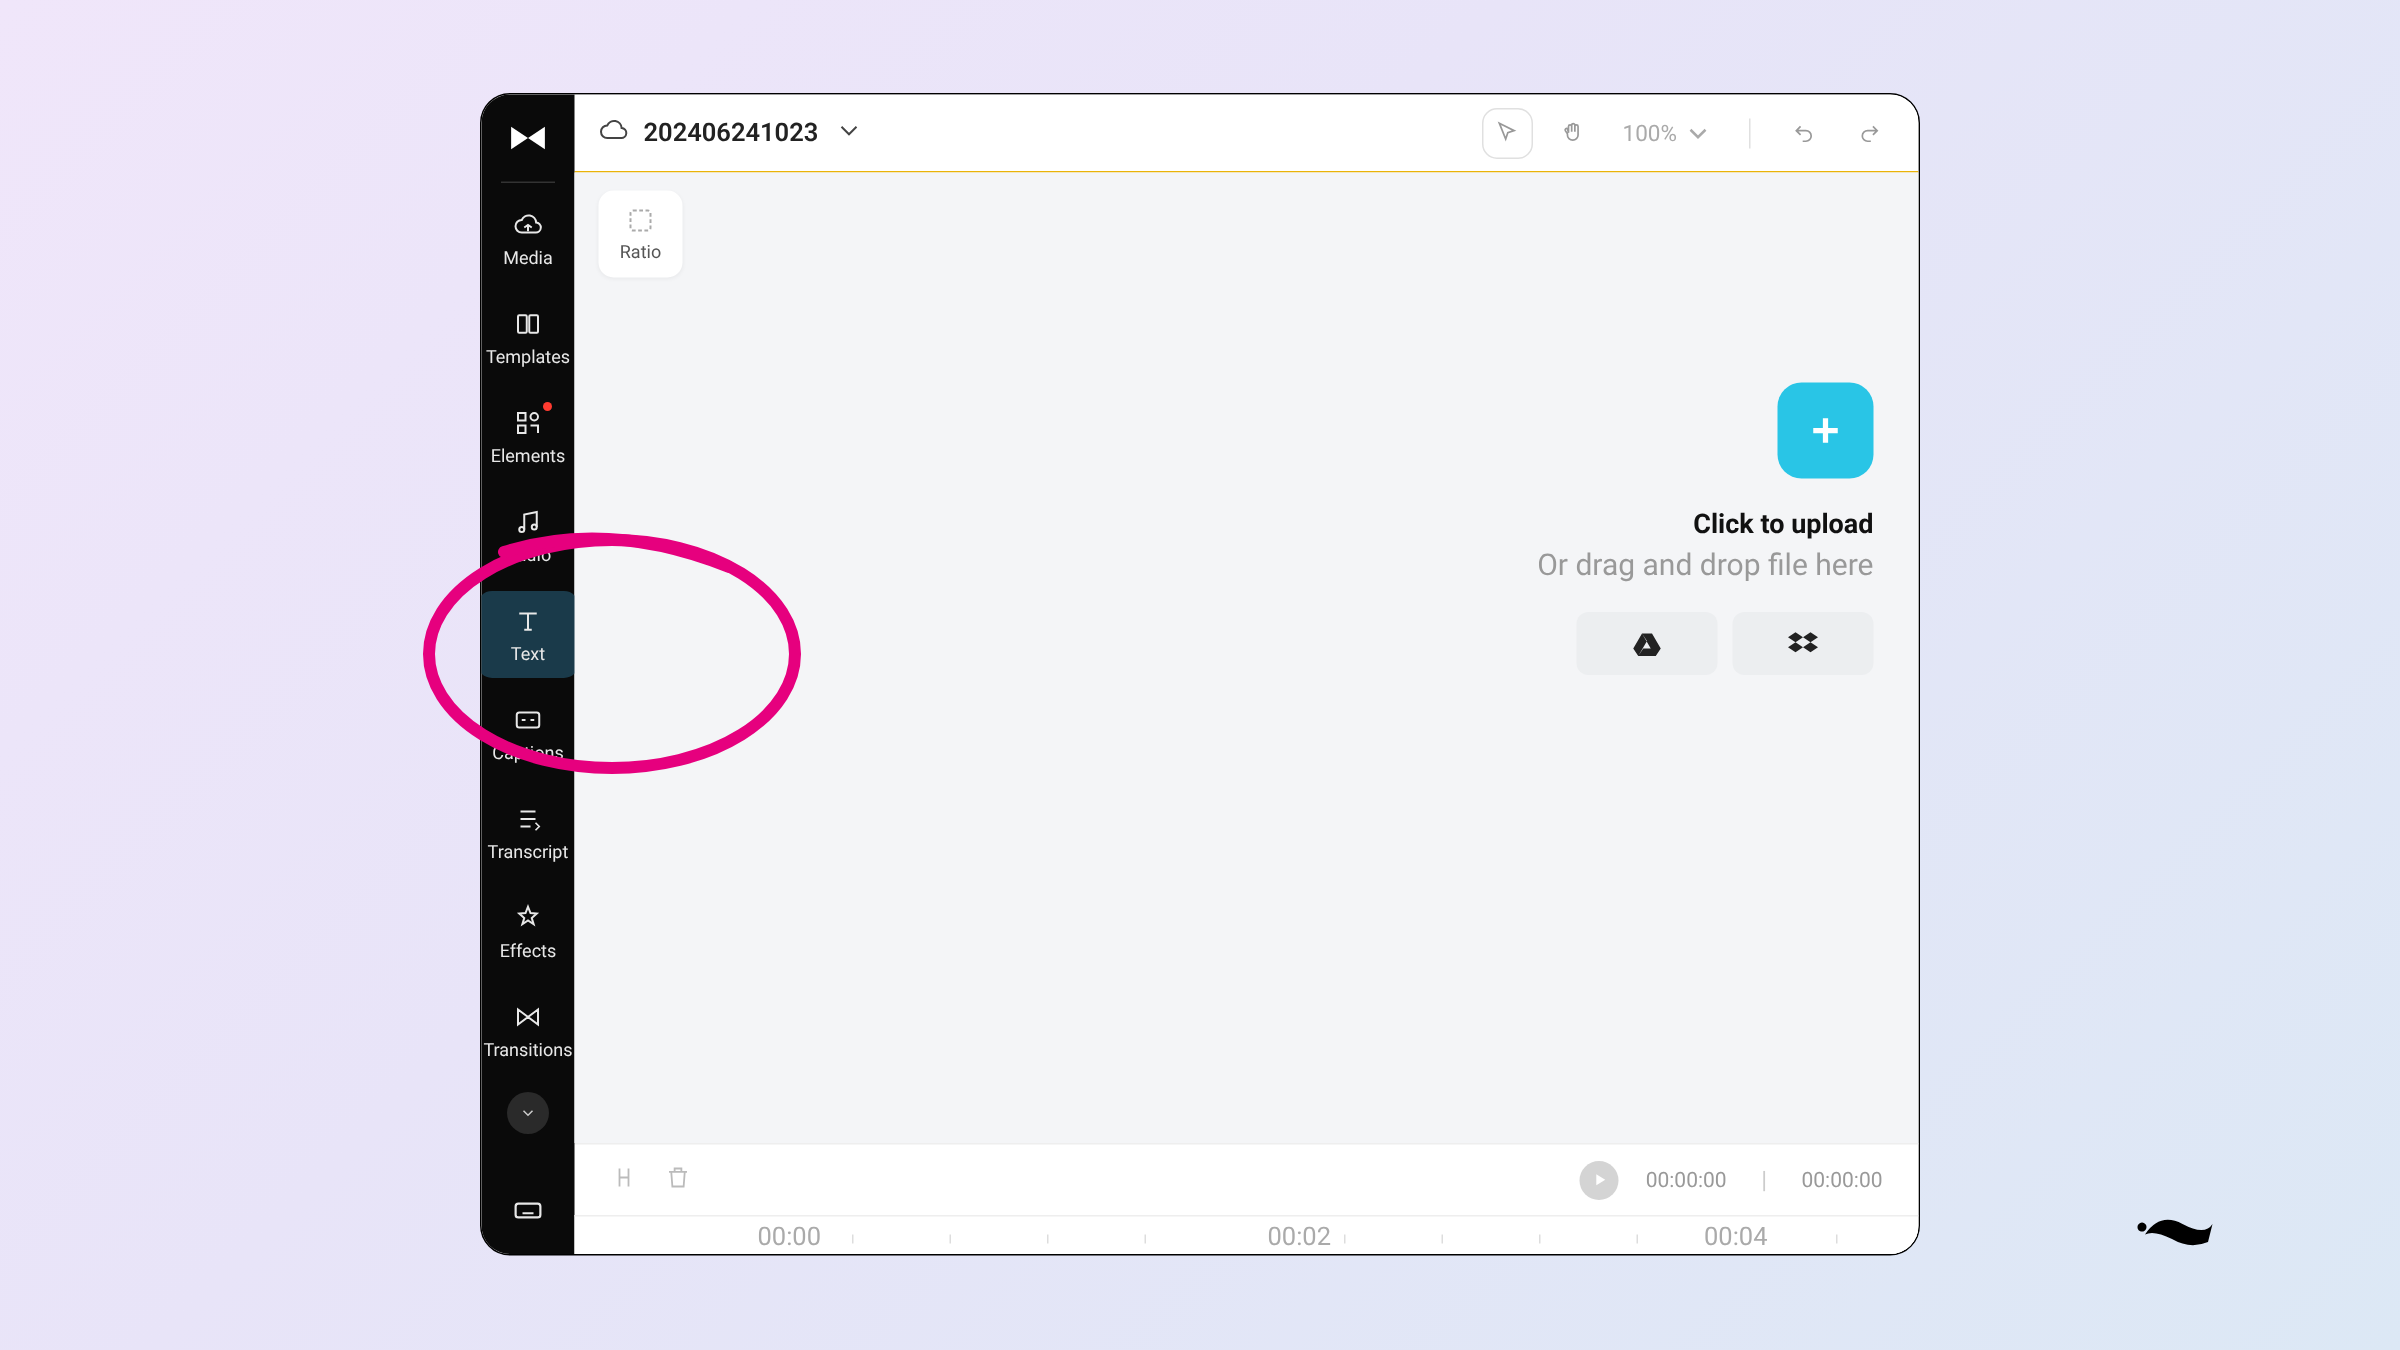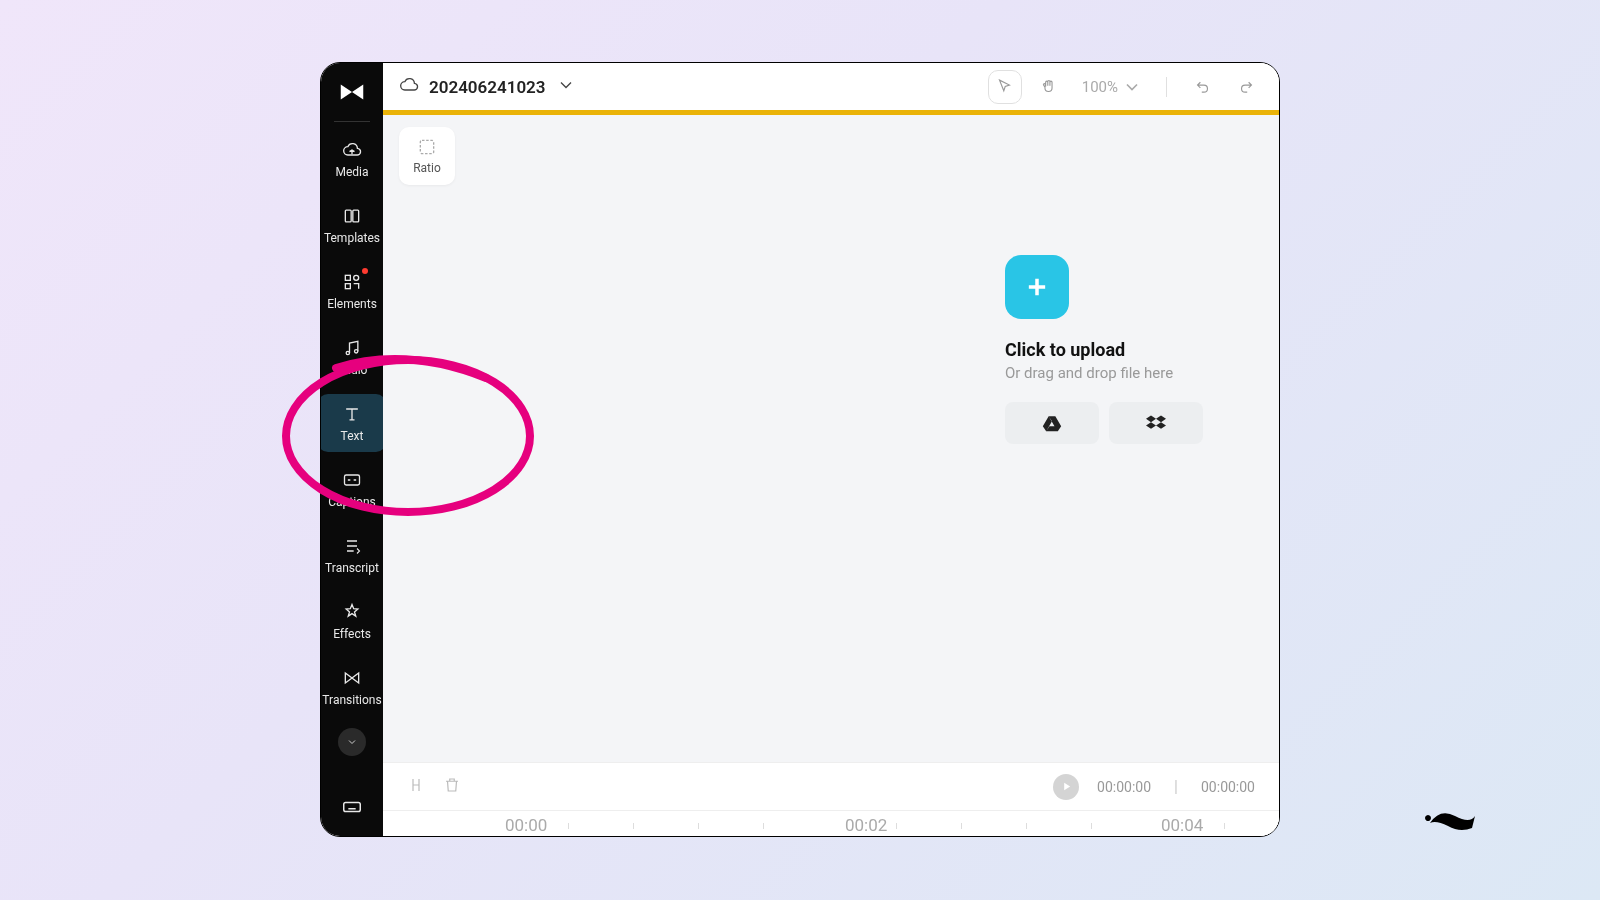--- a/index.html
+++ b/index.html
@@ -49,21 +49,21 @@
   width: 28px; height: 28px; border-radius: 50%; background: #2a2a2a;
   display: flex; align-items: center; justify-content: center; margin-top: 4px; cursor: pointer;
 }
 .side-more svg { width: 12px; height: 12px; stroke: #ccc; fill: none; stroke-width: 2; }
 .side-bottom { position: absolute; bottom: 14px; }
 .side-bottom svg { width: 22px; height: 22px; stroke: #e8e8e8; fill: none; stroke-width: 1.6; }
 
 .main { flex: 1; display: flex; flex-direction: column; background: #fff; }
 .topbar {
   height: 52px; display: flex; align-items: center; padding: 0 16px;
-  gap: 10px; border-bottom: 5px solid #eab308;
+  gap: 10px; border-bottom: 1px solid #eab308;
 }
 .topbar svg { width: 20px; height: 20px; stroke: #444; fill: none; stroke-width: 1.6; }
 .proj-title { font-size: 17px; font-weight: 600; color: #222; }
 .top-spacer { flex: 1; }
 .top-btn {
   width: 34px; height: 34px; border-radius: 10px; display: flex;
   align-items: center; justify-content: center; cursor: pointer;
 }
 .top-btn.bordered { border: 1px solid #e0e0e0; }
 .top-btn svg { width: 17px; height: 17px; stroke: #999; fill: none; stroke-width: 1.6; }
@@ -75,30 +75,30 @@
 }
 .ratio-btn {
   position: absolute; left: 16px; top: 12px;
   width: 56px; height: 58px; background: #fff; border-radius: 10px;
   display: flex; flex-direction: column; align-items: center; justify-content: center;
   gap: 4px; font-size: 12px; color: #555; cursor: pointer;
   box-shadow: 0 1px 3px rgba(0,0,0,0.05);
 }
 .ratio-btn svg { width: 20px; height: 20px; stroke: #aaa; fill: none; stroke-width: 1.6; stroke-dasharray: 3 2; }
 .upload-pane {
-  position: absolute; right: 44px; top: 140px; width: 230px;
-  display: flex; flex-direction: column; align-items: flex-start;
+  position: absolute; right: 30px; top: 140px; width: 230px;
+  display: flex; flex-direction: column; align-items: flex-end;
 }
 .upload-btn {
   width: 64px; height: 64px; background: #29c5e6; border-radius: 16px;
   display: flex; align-items: center; justify-content: center; cursor: pointer; margin-bottom: 20px;
 }
 .upload-btn svg { width: 28px; height: 28px; stroke: #fff; fill: none; stroke-width: 3; }
 .upload-title { font-size: 18px; font-weight: 700; color: #111; margin-bottom: 4px; }
-.upload-sub { font-size: 15px; color: #999; margin-bottom: 20px; }
+.upload-sub { font-size: 20px; color: #999; margin-bottom: 20px; }
 .cloud-row { display: flex; gap: 10px; }
 .cloud-btn {
   width: 94px; height: 42px; background: #eceef0; border-radius: 8px;
   display: flex; align-items: center; justify-content: center; cursor: pointer;
 }
 .cloud-btn svg { width: 20px; height: 18px; fill: #222; }
 
 .timeline-toolbar {
   height: 48px; border-top: 1px solid #eee; display: flex; align-items: center;
   padding: 0 24px; gap: 18px; background: #fff;
@@ -329,21 +329,21 @@
           </svg>
         </div>
       <span class="time-text">00:00:00</span>
       <span class="time-sep">|</span>
       <span class="time-text">00:00:00</span>
     </div>
 
     <div class="ruler">
       <span class="tick" style="left:122px">00:00</span>
       <span class="tick" style="left:462px">00:02</span>
-      <span class="tick" style="left:778px">00:04</span>
+      <span class="tick" style="left:753px">00:04</span>
       <span class="minor" style="left:185px"></span>
         <span class="minor" style="left:250px"></span>
         <span class="minor" style="left:315px"></span>
         <span class="minor" style="left:380px"></span>
       <span class="minor" style="left:513px"></span>
         <span class="minor" style="left:578px"></span>
         <span class="minor" style="left:643px"></span>
         <span class="minor" style="left:708px"></span>
       <span class="minor" style="left:841px"></span>
     </div>

